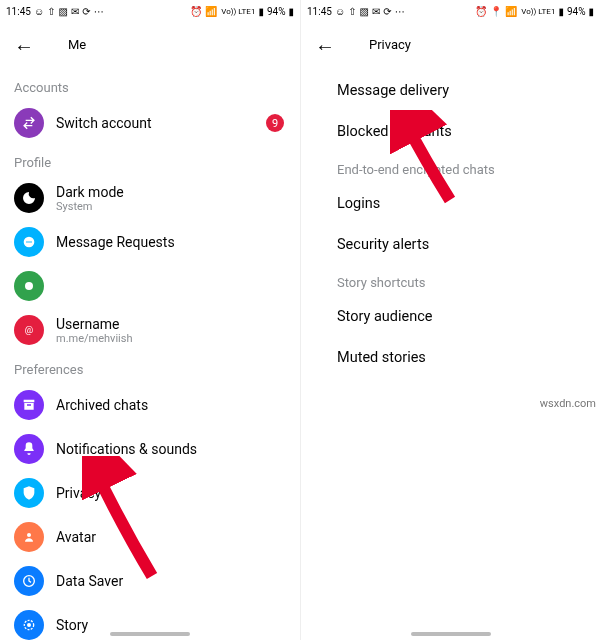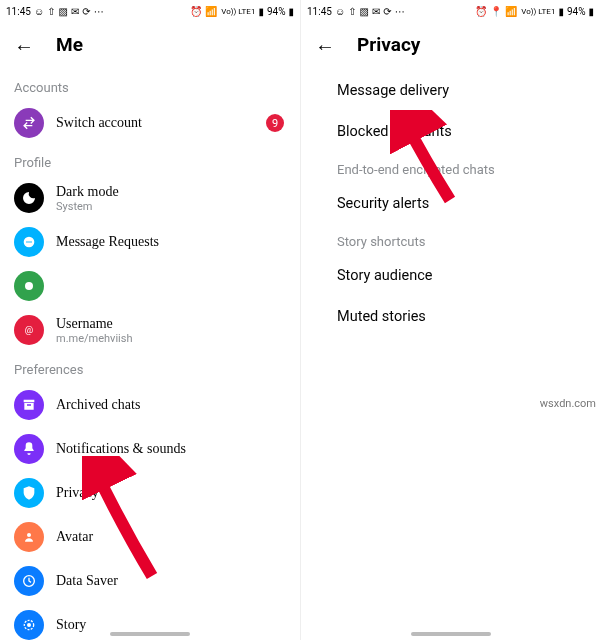--- a/index.html
+++ b/index.html
@@ -5,27 +5,27 @@
   * { box-sizing: border-box; margin: 0; padding: 0; }
   body { font-family: -apple-system, Roboto, Arial, sans-serif; background: #f5f5f5; width: 600px; height: 640px; position: relative; overflow: hidden; }
   .screens { display: flex; width: 600px; height: 640px; }
   .screen { width: 300px; height: 640px; background: #fff; position: relative; overflow: hidden; }
   .screen + .screen { border-left: 1px solid #eee; }
   .status-bar { height: 22px; display: flex; justify-content: space-between; align-items: center; padding: 0 6px; font-size: 10px; color: #000; font-weight: 400; }
   .status-left, .status-right { display: flex; align-items: center; gap: 3px; }
   .status-icon { display: inline-block; }
   .header { display: flex; align-items: center; padding: 10px 14px 14px 14px; gap: 22px; }
   .back-arrow { font-size: 20px; font-weight: 400; cursor: pointer; }
-  .header-title { font-size: 19px; font-weight: 700; }
+  .header-title { font-size: 13px; font-weight: 400; margin-left: 12px; }
   .section-label { color: #8a8d91; font-size: 13px; padding: 10px 14px 6px 14px; }
   .row { display: flex; align-items: center; padding: 7px 14px; gap: 12px; cursor: pointer; min-height: 44px; }
   .row-icon { width: 30px; height: 30px; border-radius: 50%; flex: 0 0 30px; display: flex; align-items: center; justify-content: center; color: #fff; }
   .row-icon svg { width: 16px; height: 16px; fill: #fff; }
   .row-text { display: flex; flex-direction: column; flex: 1; }
-  .row-title { font-size: 14px; color: #050505; font-family: Liberation Serif, serif; }
+  .row-title { font-size: 14px; color: #050505; }
   .row-sub { font-size: 11px; color: #8a8d91; }
   .badge { width: 18px; height: 18px; border-radius: 50%; background: #e41e3f; color: #fff; font-size: 11px; display: flex; align-items: center; justify-content: center; margin-right: 2px; }
   .simple-row { padding: 12px 4px 12px 36px; font-size: 14.5px; color: #050505; cursor: pointer; }
   .nav-indicator { position: absolute; bottom: 4px; left: 50%; transform: translateX(-50%); width: 80px; height: 4px; border-radius: 2px; background: #bbb; }
   .arrow { position: absolute; pointer-events: none; }
   .arrow svg { display: block; }
   .watermark { position: absolute; right: 4px; bottom: 230px; font-size: 11px; color: #777; writing-mode: horizontal-tb; transform: rotate(0); text-align: center; }
   
   .bg-purple { background: #8a3ab9; }
   .bg-black { background: #000; }
@@ -216,20 +216,21 @@
 
     <div class="header">
       <span class="back-arrow">←</span>
       <span class="header-title">Privacy</span>
     </div>
 
     <div class="simple-row">Message delivery</div>
     <div class="simple-row">Blocked accounts</div>
 
     <div class="section-label" style="padding-left:36px">End-to-end encrypted chats</div>
+    <div class="simple-row">Logins</div>
     <div class="simple-row">Security alerts</div>
 
     <div class="section-label" style="padding-left:36px">Story shortcuts</div>
     <div class="simple-row">Story audience</div>
     <div class="simple-row">Muted stories</div>
 
     <div class="nav-indicator"></div>
   </div>
 </div>
 

